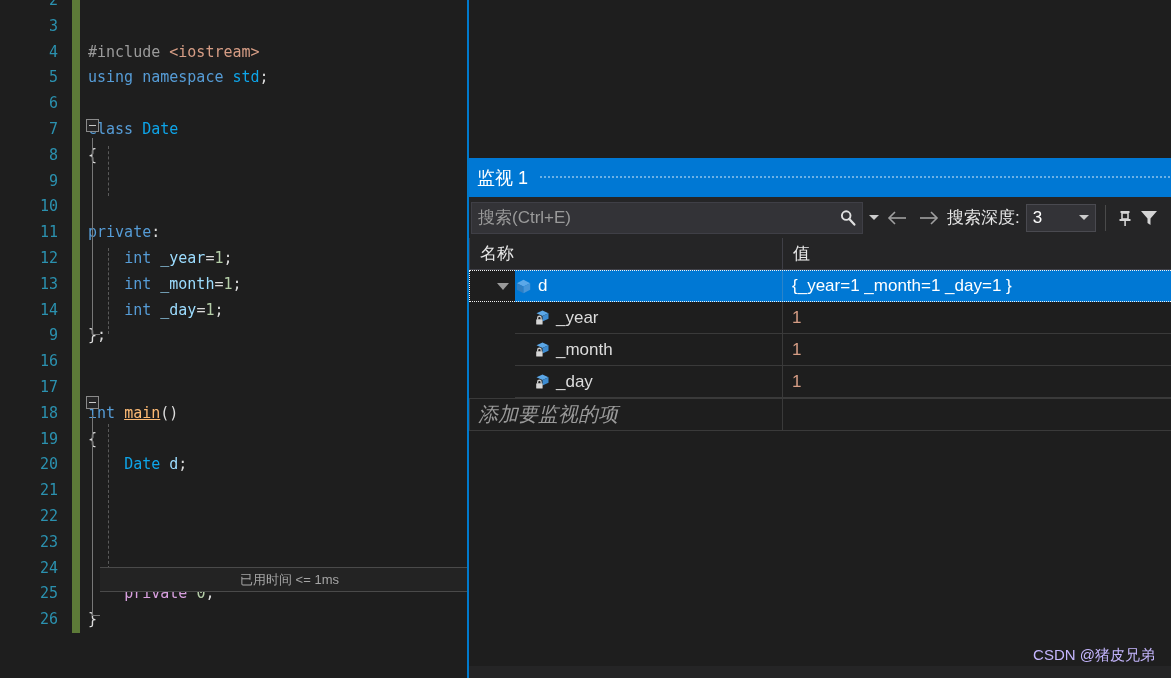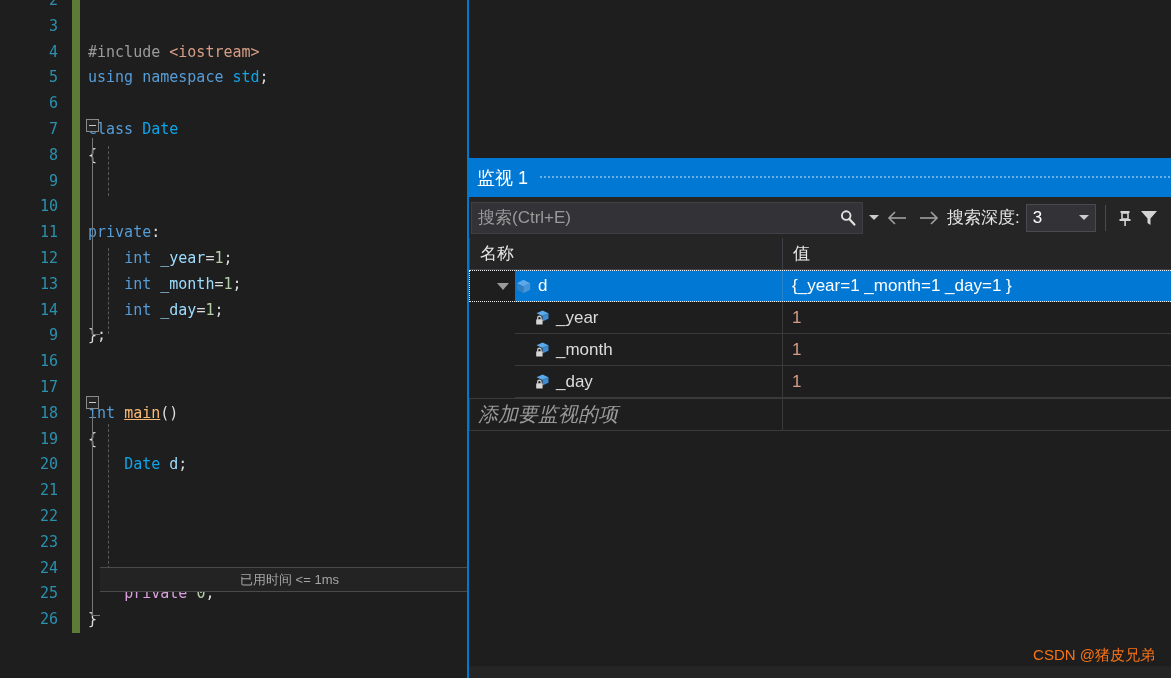--- a/index.html
+++ b/index.html
@@ -212,21 +212,21 @@
     color: #9a9a9a; font-size: 20px; font-style: italic; margin-left: 8px;
     font-family: "Liberation Sans", sans-serif; white-space: nowrap;
   }
   .addrow-value { flex: 1; height: 33px; border: 1px solid #3a3a3a; }
 
   #grid-blank { background: #1e1e1e; height: 235px; }
 
   
   #watermark {
     position: absolute; right: 16px; bottom: 13px;
-    color: #f97316; font-size: 15px;
+    color: #c4b5fd; font-size: 15px;
     font-family: "Liberation Sans", sans-serif;
   }
 </style>
 </head>
 <body>
 
 <div id="root">
 
   <div id="editor">
     <div id="editor-inner" style="position: relative; height: 645px; top: -12px;">

